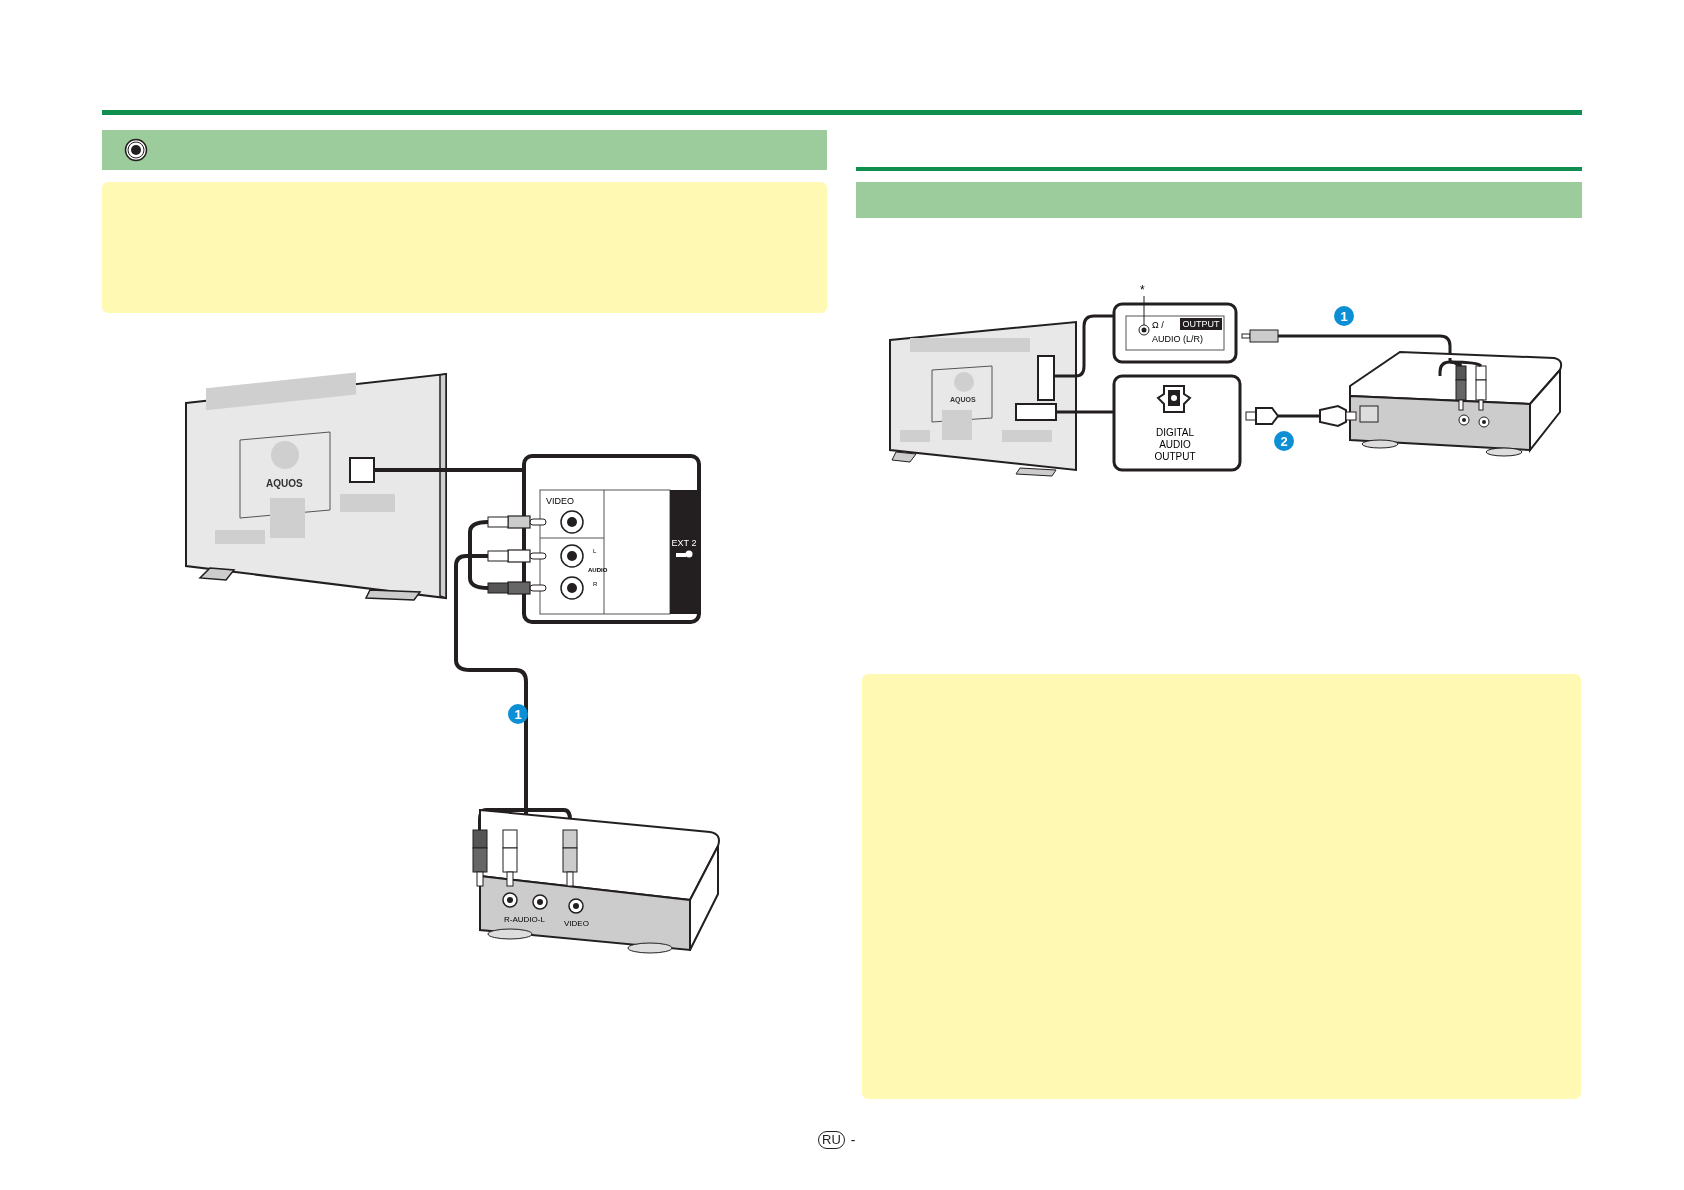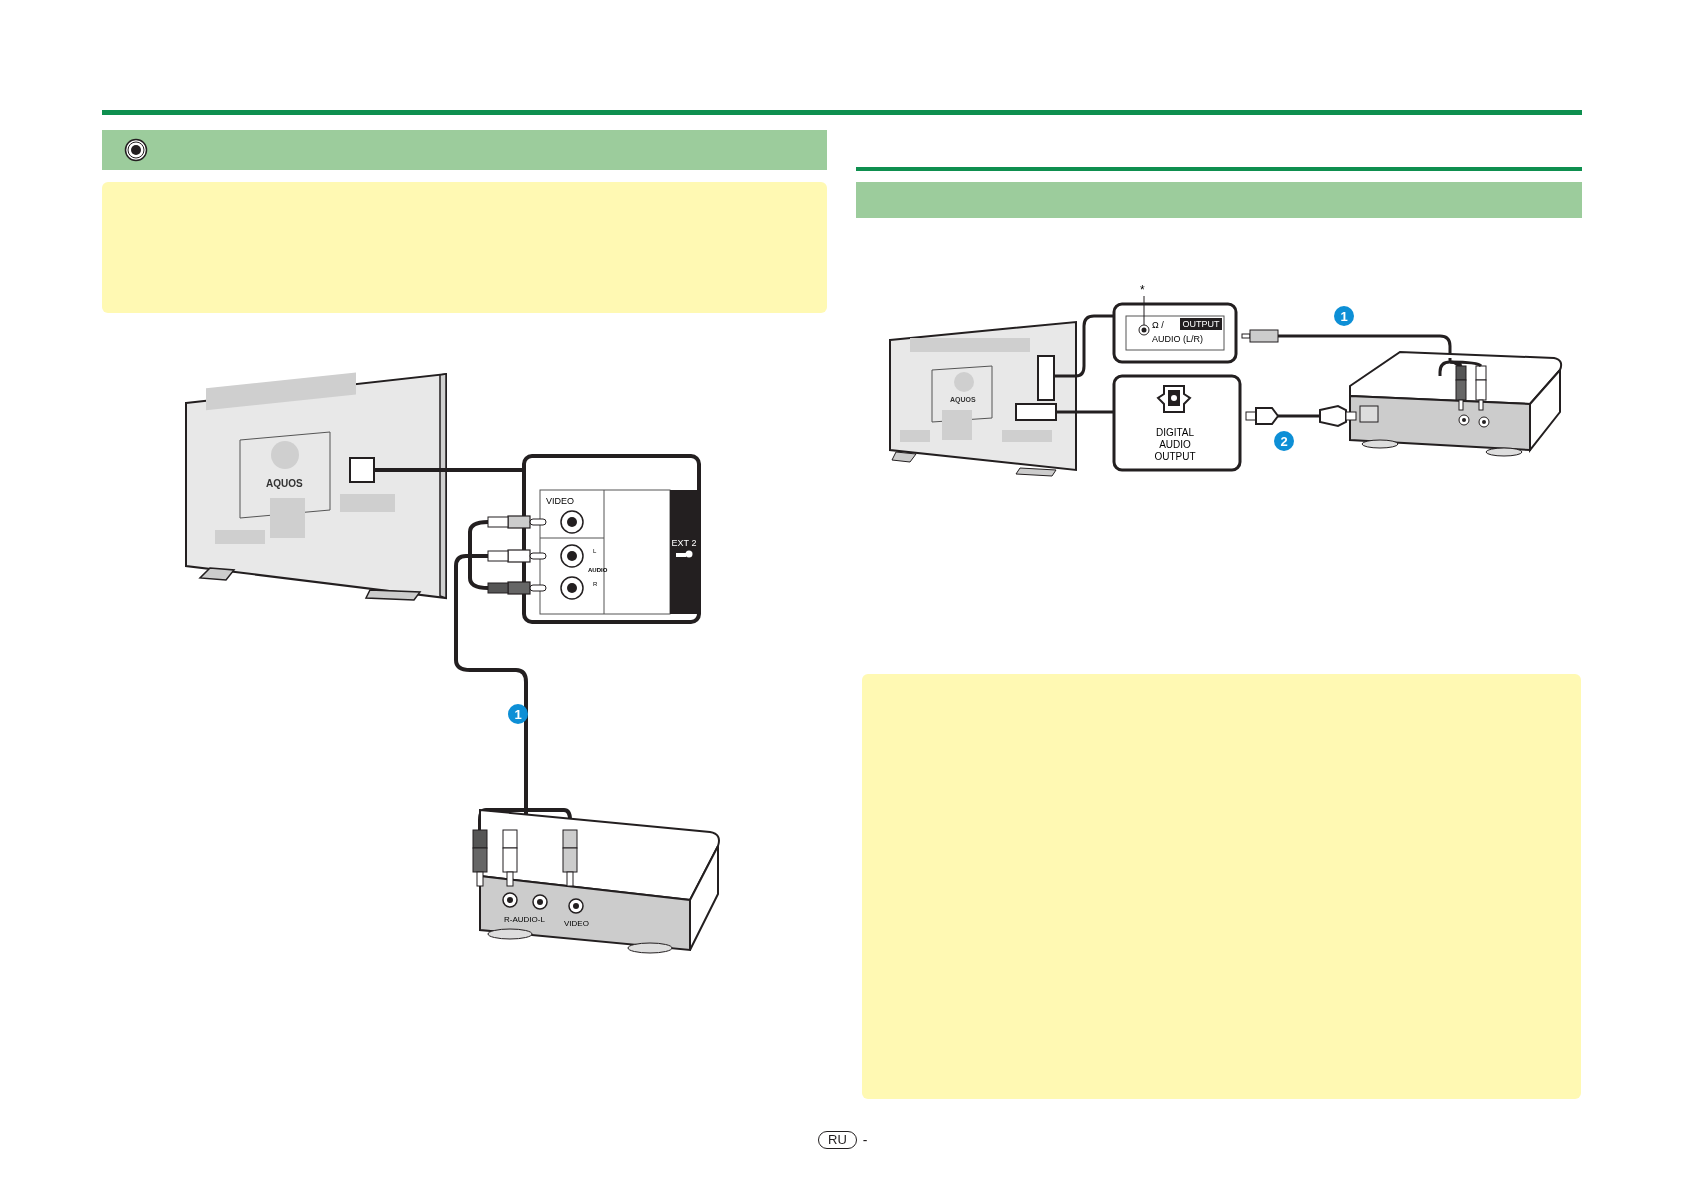--- a/index.html
+++ b/index.html
@@ -3,21 +3,21 @@
 <meta charset="utf-8">
 <style>
   html,body{margin:0;padding:0;background:#fff;}
   body{width:1684px;height:1190px;position:relative;overflow:hidden;font-family:"Liberation Sans",sans-serif;color:#231f20;}
   .abs{position:absolute;}
   .rule{background:#0e8f4f;}
   .band{background:#9ccc9c;}
   .note{background:#fff9b3;border-radius:6px;}
   svg text{font-family:"Liberation Sans",sans-serif;}
   .pg{position:absolute;left:818px;top:1131px;font-size:14px;display:flex;align-items:center;gap:6px;}
-  .ru{display:inline-block;border:1.5px solid #231f20;border-radius:10px;padding:0 9px;font-size:13px;line-height:16px;}
+  .ru{display:inline-block;border:1.5px solid #231f20;border-radius:10px;padding:0 3px;font-size:13px;line-height:16px;}
 </style>
 </head>
 <body>
 
 <div class="abs rule" style="left:102px;top:110px;width:1480px;height:5px;"></div>
 
 <div class="abs band" style="left:102px;top:130px;width:725px;height:40px;">
   <svg width="24" height="24" style="position:absolute;left:22px;top:8px;" viewBox="0 0 24 24">
     <circle cx="12" cy="12" r="10.5" fill="#fff" stroke="#231f20" stroke-width="1.5"></circle>
     <circle cx="12" cy="12" r="8" fill="none" stroke="#231f20" stroke-width="1"></circle>

